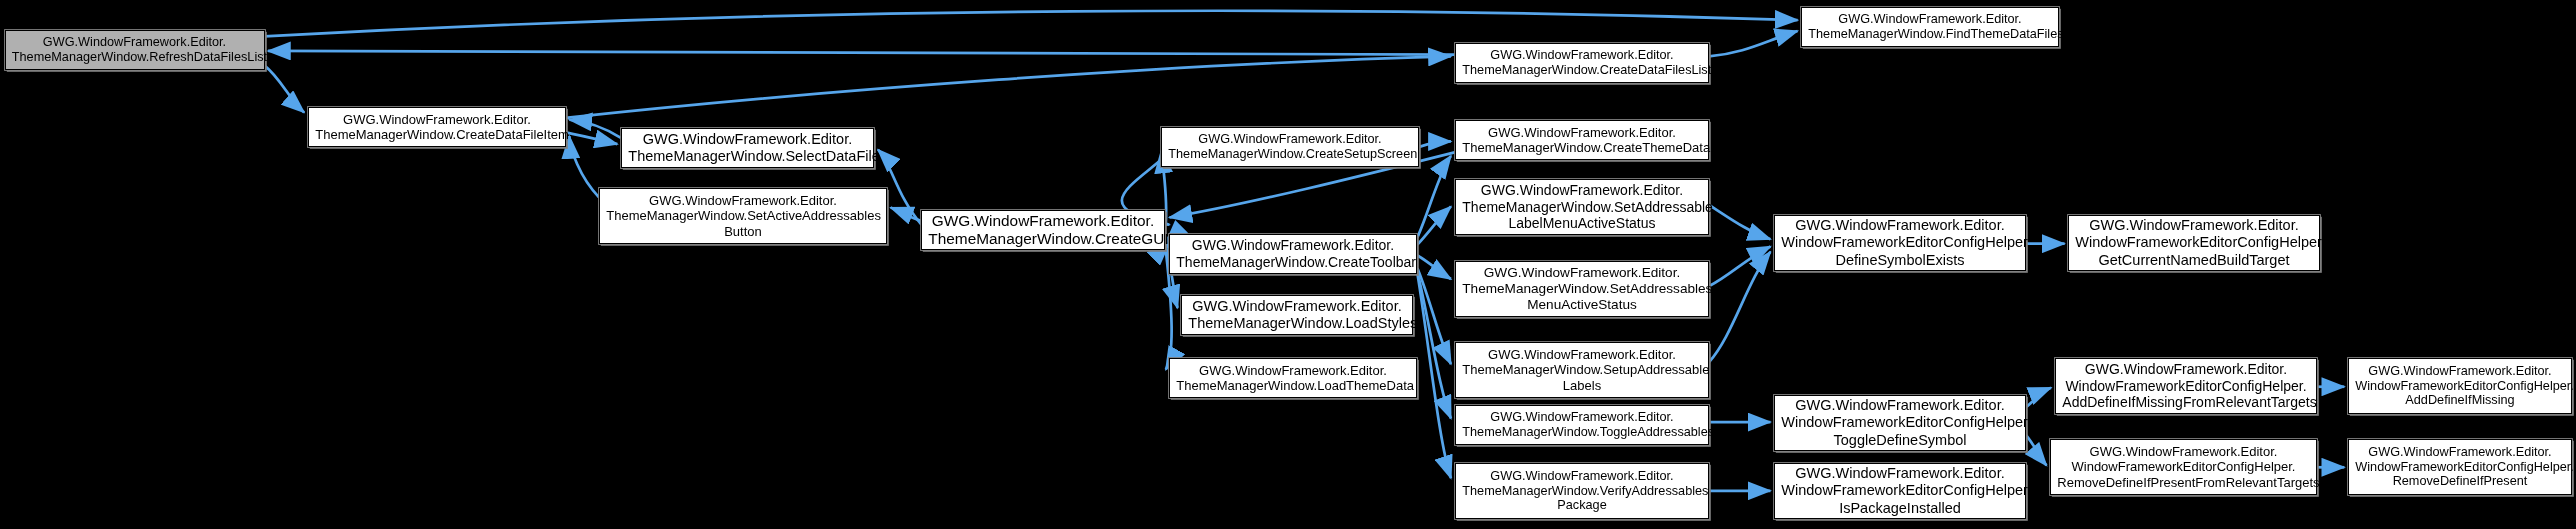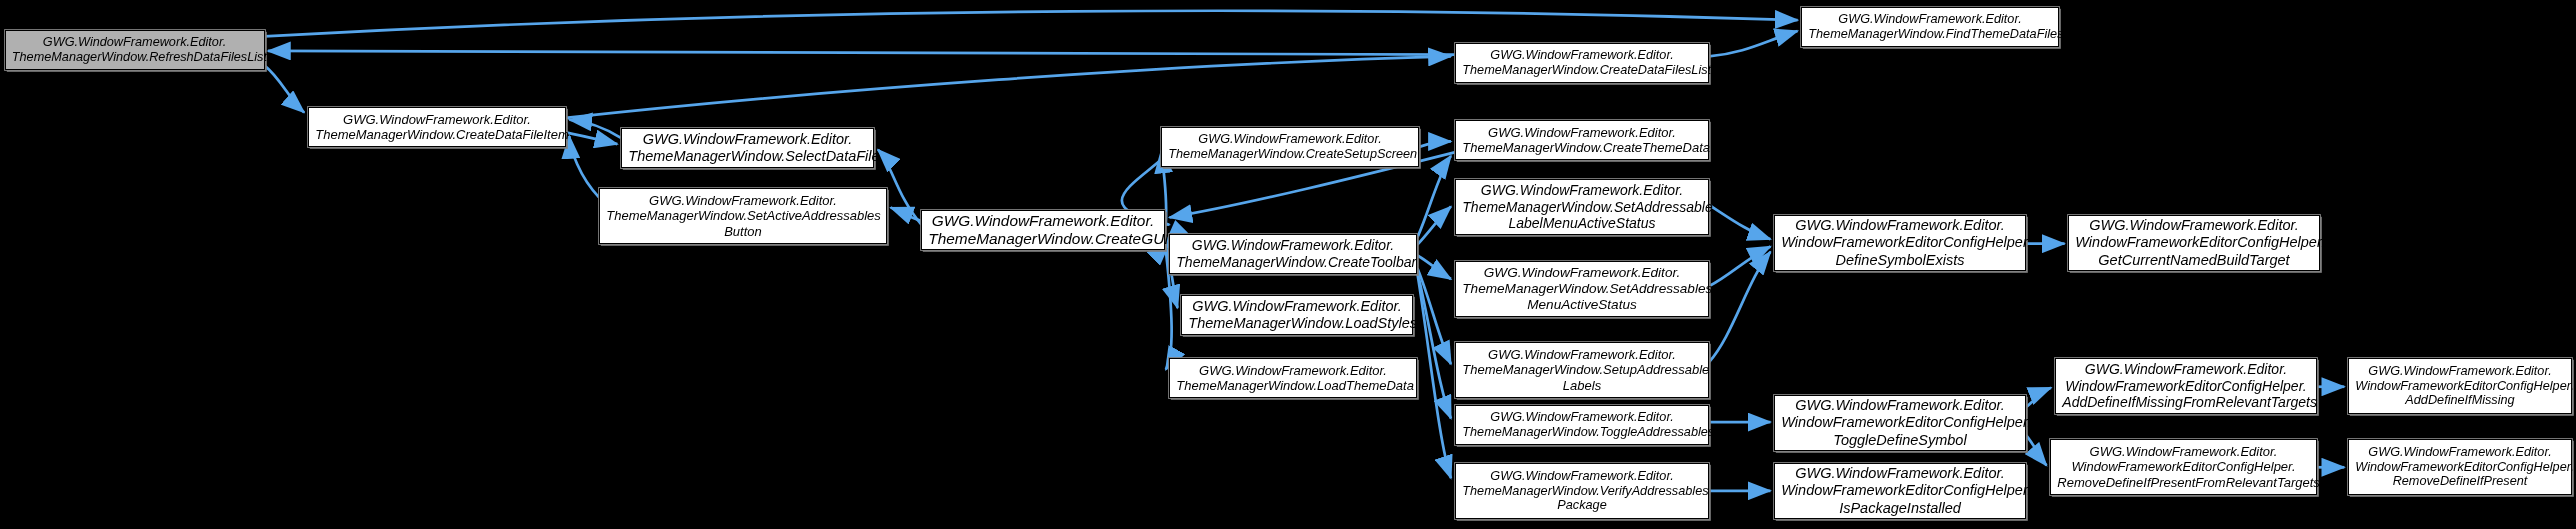--- a/index.html
+++ b/index.html
@@ -5,21 +5,21 @@
 <style>
   html,body{margin:0;padding:0;background:#000;}
   #canvas{position:relative;width:2576px;height:530px;background:#000;
           font-family:"Liberation Sans","DejaVu Sans",sans-serif;overflow:hidden;}
   svg#edges{position:absolute;left:0;top:0;width:2576px;height:530px;}
   .node{position:absolute;box-sizing:border-box;background:#ffffff;
         border:0.9px solid #000000;
         box-shadow:1.8px 1.8px 0 0 #808080, 0 0 0 0.9px #808080;
         display:flex;align-items:center;justify-content:center;
         text-align:center;color:#000;font-size:18px;line-height:1.18;
-        padding:2.7px 6.3px;letter-spacing:0px;font-style:italic;}
+        padding:2.7px 6.3px;letter-spacing:0px;}
   .node.shaded{background:#b0b0b0;}
   .node .lbl{display:block;width:100%;white-space:pre;}
 </style>
 </head>
 <body>
 
 <div id="canvas">
   <svg id="edges" viewBox="0 0 2846 585" xmlns="http://www.w3.org/2000/svg">
     <defs>
       <marker id="ah" markerWidth="9" markerHeight="7" refX="8.4" refY="3.5" orient="auto" markerUnits="strokeWidth">

